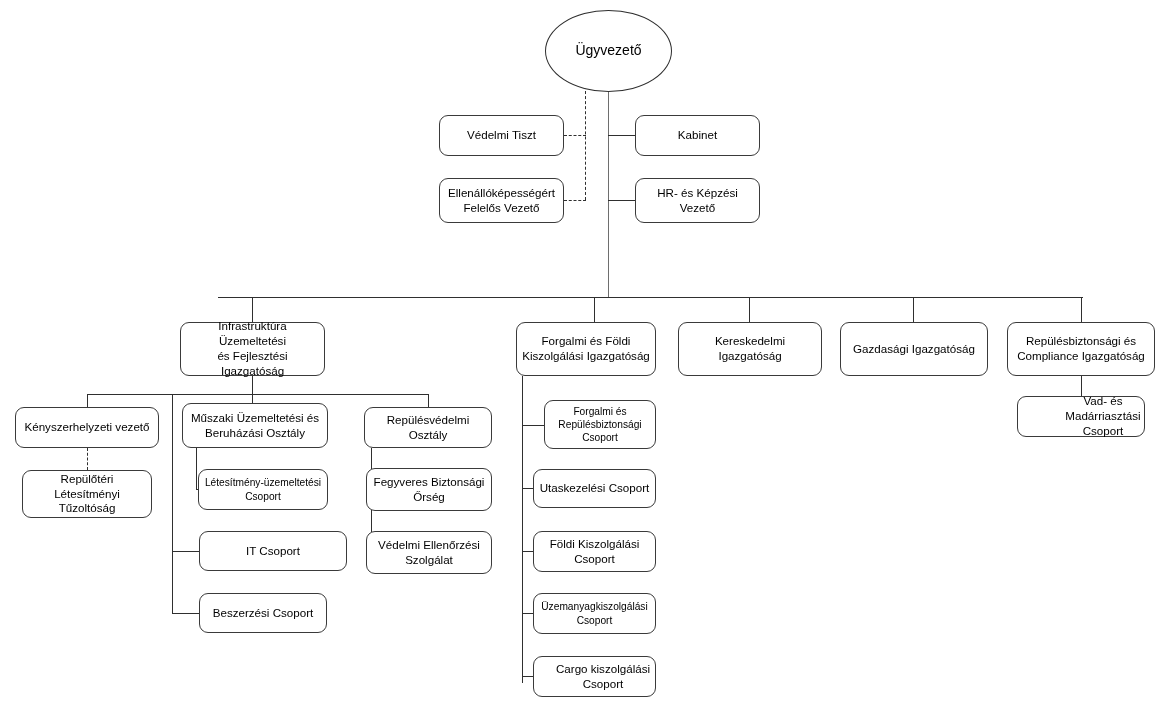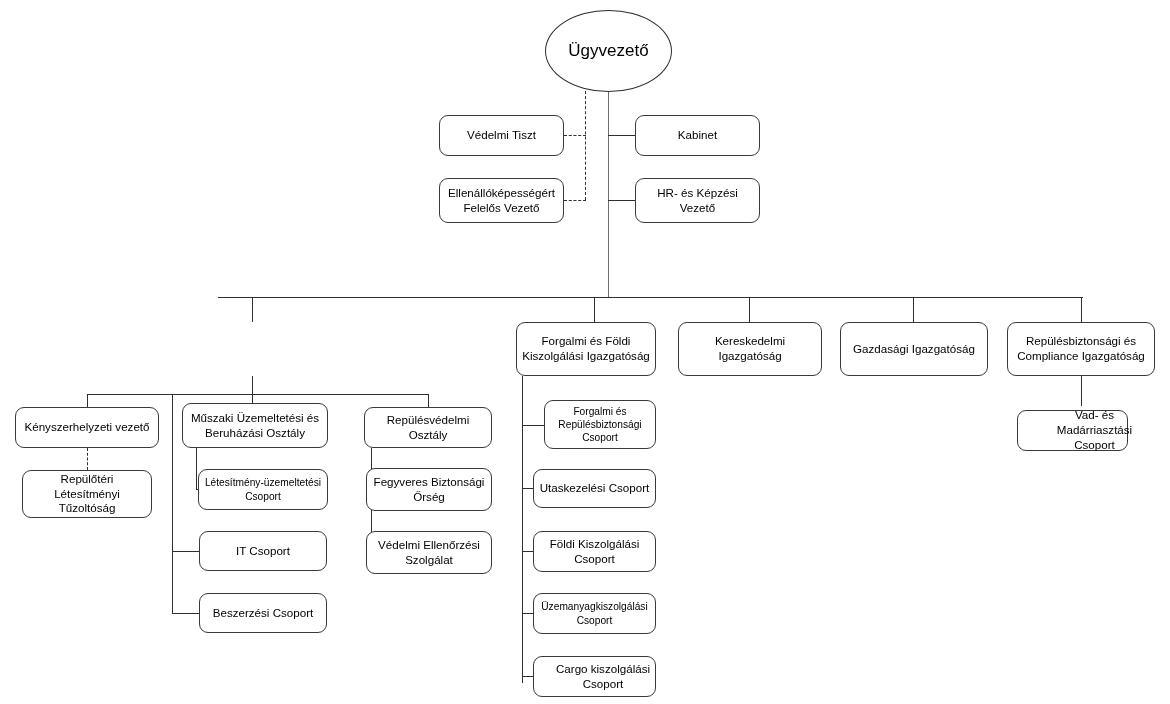--- a/index.html
+++ b/index.html
@@ -28,21 +28,21 @@
     text-align: center;
     color: #000000;
     line-height: 1.28;
     padding: 2px 4px;
     z-index: 2;
   }
   .node.root {
     border-radius: 50%;
     border: 1px solid #2e2e2e;
   }
-  .sz-lg { font-size: 17px; }
+  .sz-lg { font-size: 14px; }
   .sz-md { font-size: 11.6px; }
   .sz-sm { font-size: 10.2px; }
 
   .ln {
     position: absolute;
     background: #2f2f2f;
     z-index: 1;
   }
   .ln.h { height: 1px; }
   .ln.v { width: 1px; }
@@ -127,20 +127,24 @@
 
   <div class="node sz-md" style="left:635px; top:115px; width:125px; height:41px;">
     <span style="white-space:pre-line">Kabinet</span>
   </div>
 
   <div class="node sz-md" style="left:635px; top:178px; width:125px; height:45px;">
     <span style="white-space:pre-line">HR- és Képzési
 Vezető</span>
   </div>
 
+  <div class="node sz-md" style="left:180px; top:322px; width:145px; height:54px;">
+    <span style="white-space:pre-line">Infrastruktúra Üzemeltetési
+és Fejlesztési Igazgatóság</span>
+  </div>
 
   <div class="node sz-md" style="left:516px; top:322px; width:140px; height:54px;">
     <span style="white-space:pre-line">Forgalmi és Földi
 Kiszolgálási Igazgatóság</span>
   </div>
 
   <div class="node sz-md" style="left:678px; top:322px; width:144px; height:54px;">
     <span style="white-space:pre-line">Kereskedelmi
 Igazgatóság</span>
   </div>
@@ -166,21 +170,21 @@
   <div class="node sz-md" style="left:182px; top:403px; width:146px; height:45px;">
     <span style="white-space:pre-line">Műszaki Üzemeltetési és
 Beruházási Osztály</span>
   </div>
 
   <div class="node sz-sm" style="left:198px; top:469px; width:130px; height:41px;">
     <span style="white-space:pre-line">Létesítmény-üzemeltetési
 Csoport</span>
   </div>
 
-  <div class="node sz-md" style="left:199px; top:531px; width:128px; height:40px;">
+  <div class="node sz-md" style="left:199px; top:531px; width:148px; height:40px;">
     <span style="white-space:pre-line">IT Csoport</span>
   </div>
 
   <div class="node sz-md" style="left:199px; top:593px; width:128px; height:40px;">
     <span style="white-space:pre-line">Beszerzési Csoport</span>
   </div>
 
   <div class="node sz-md" style="left:366px; top:468px; width:126px; height:43px;">
     <span style="white-space:pre-line">Fegyveres Biztonsági
 Őrség</span>
@@ -213,18 +217,18 @@
   <div class="node sz-sm" style="left:533px; top:593px; width:123px; height:41px;">
     <span style="white-space:pre-line">Üzemanyagkiszolgálási
 Csoport</span>
   </div>
 
   <div class="node sz-md" style="left:533px; top:656px; width:123px; height:41px;padding-left:21px;">
     <span style="white-space:pre-line">Cargo kiszolgálási
 Csoport</span>
   </div>
 
-  <div class="node sz-md" style="left:1017px; top:410px; width:111px; height:41px;padding-left:48px;">
+  <div class="node sz-md" style="left:1017px; top:396px; width:128px; height:41px;padding-left:48px;">
     <span style="white-space:pre-line">Vad- és Madárriasztási
 Csoport</span>
   </div>
 
 </div>
 
 </body></html>

